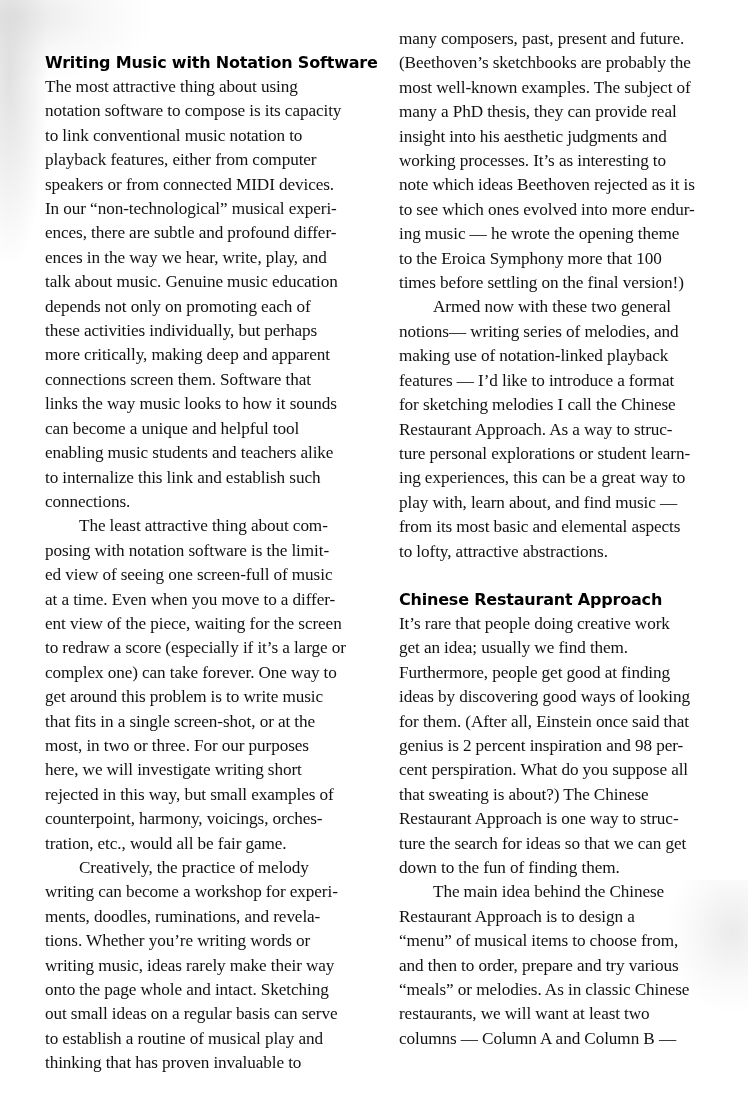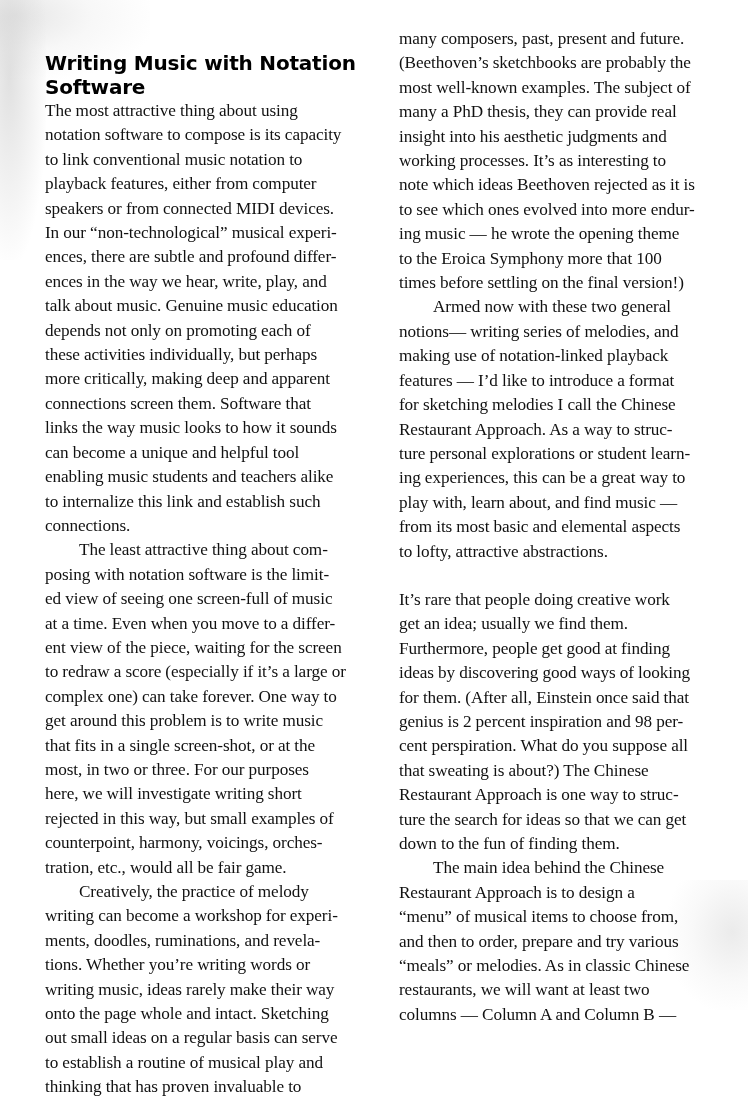--- a/index.html
+++ b/index.html
@@ -52,21 +52,21 @@
       width: 335px;
     }
     .col-right {
       left: 399px;
       width: 335px;
       top: 14px;
     }
     .heading {
       font-family: "DejaVu Sans", "Liberation Sans", sans-serif;
       font-weight: bold;
-      font-size: 20px;
+      font-size: 16px;
       line-height: 24px;
       letter-spacing: -0.2px;
       margin: 0;
       color: #000;
     }
     .section-gap {
       height: 24px;
     }
     .line {
       display: block;
@@ -149,20 +149,21 @@
       <span class="line">features — I’d like to introduce a format</span>
       <span class="line">for sketching melodies I call the Chinese</span>
       <span class="line">Restaurant Approach. As a way to struc-</span>
       <span class="line">ture personal explorations or student learn-</span>
       <span class="line">ing experiences, this can be a great way to</span>
       <span class="line">play with, learn about, and find music —</span>
       <span class="line">from its most basic and elemental aspects</span>
       <span class="line">to lofty, attractive abstractions.</span>
     </div>
   <div class="section-gap"></div>
+  <h2 class="heading">Chinese Restaurant Approach</h2>
   <div>
       <span class="line">It’s rare that people doing creative work</span>
       <span class="line">get an idea; usually we find them.</span>
       <span class="line">Furthermore, people get good at finding</span>
       <span class="line">ideas by discovering good ways of looking</span>
       <span class="line">for them. (After all, Einstein once said that</span>
       <span class="line">genius is 2 percent inspiration and 98 per-</span>
       <span class="line">cent perspiration. What do you suppose all</span>
       <span class="line">that sweating is about?) The Chinese</span>
       <span class="line">Restaurant Approach is one way to struc-</span>

